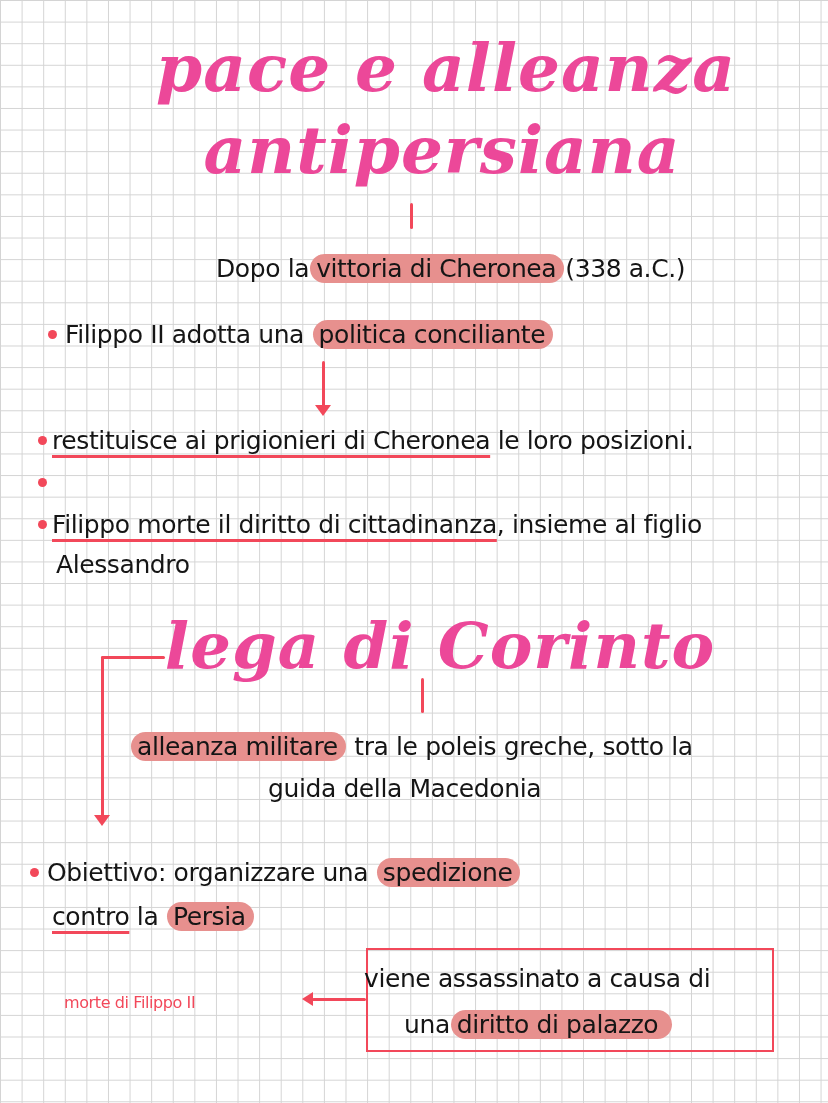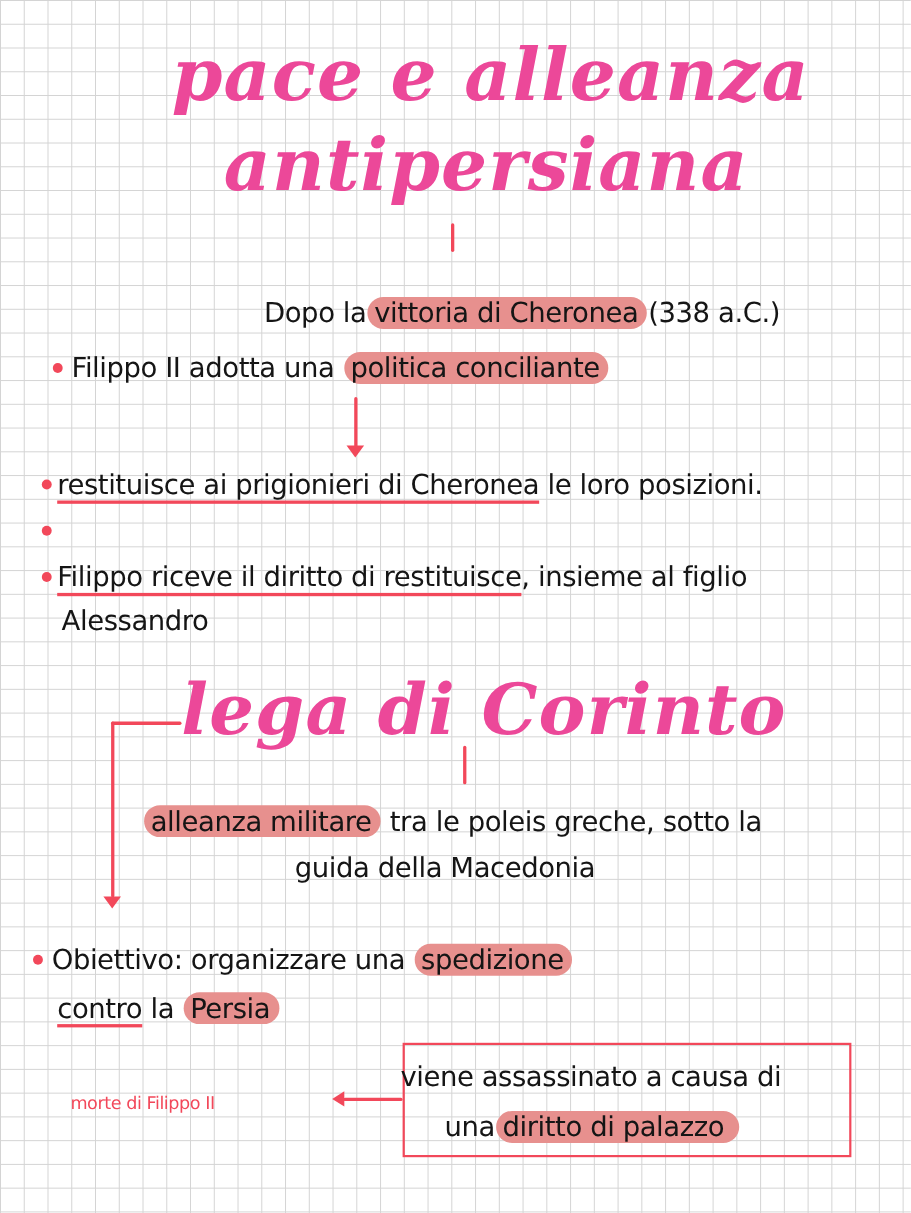--- a/index.html
+++ b/index.html
@@ -52,39 +52,39 @@
   .red-text { color:#f2485a; }
 </style>
 </head>
 <body>
 
 <div class="title t1">pace e alleanza</div>
 <div class="title t2">antipersiana</div>
 
 <div class="vbar" style="left:410px; top:203px; width:3px; height:26px;"></div>
 
-<div class="line" style="left:216px; top:268px;padding-left:24px;">
+<div class="line" style="left:216px; top:252px;">
   <span>Dopo la</span><span class="hl">vittoria di Cheronea</span><span>(338 a.C.)</span>
 </div>
 
 <div class="line" style="left:48px; top:318px;">
   <span class="dot"></span><span>Filippo II adotta una</span> <span class="hl">politica conciliante</span>
 </div>
 
 <div class="vbar" style="left:322px; top:361px; width:3px; height:46px;"></div>
 <div class="arrow-down" style="left:315px; top:405px;"></div>
 
 <div class="line" style="left:38px; top:424px;">
   <span class="dot" style="margin-right:5px;"></span><span class="ul">restituisce ai prigionieri di Cheronea</span><span> le loro posizioni.</span>
 </div>
 <div class="line" style="left:38px; top:466px;">
   <span class="dot" style="margin-right:5px;"></span>
 </div>
 <div class="line" style="left:38px; top:508px;">
-  <span class="dot" style="margin-right:5px;"></span><span class="ul">Filippo riceve il diritto di restituisce</span><span>, insieme al figlio</span>
+  <span class="dot" style="margin-right:5px;"></span><span class="ul">Filippo morte il diritto di cittadinanza</span><span>, insieme al figlio</span>
 </div>
 <div class="line" style="left:56px; top:548px;">Alessandro</div>
 
 <div class="title t3">lega di Corinto</div>
 
 <div class="vbar" style="left:101px; top:656px; width:64px; height:3px;"></div>
 <div class="vbar" style="left:101px; top:656px; width:3px; height:160px;"></div>
 <div class="arrow-down" style="left:94px; top:815px;"></div>
 
 <div class="vbar" style="left:421px; top:678px; width:3px; height:35px;"></div>

